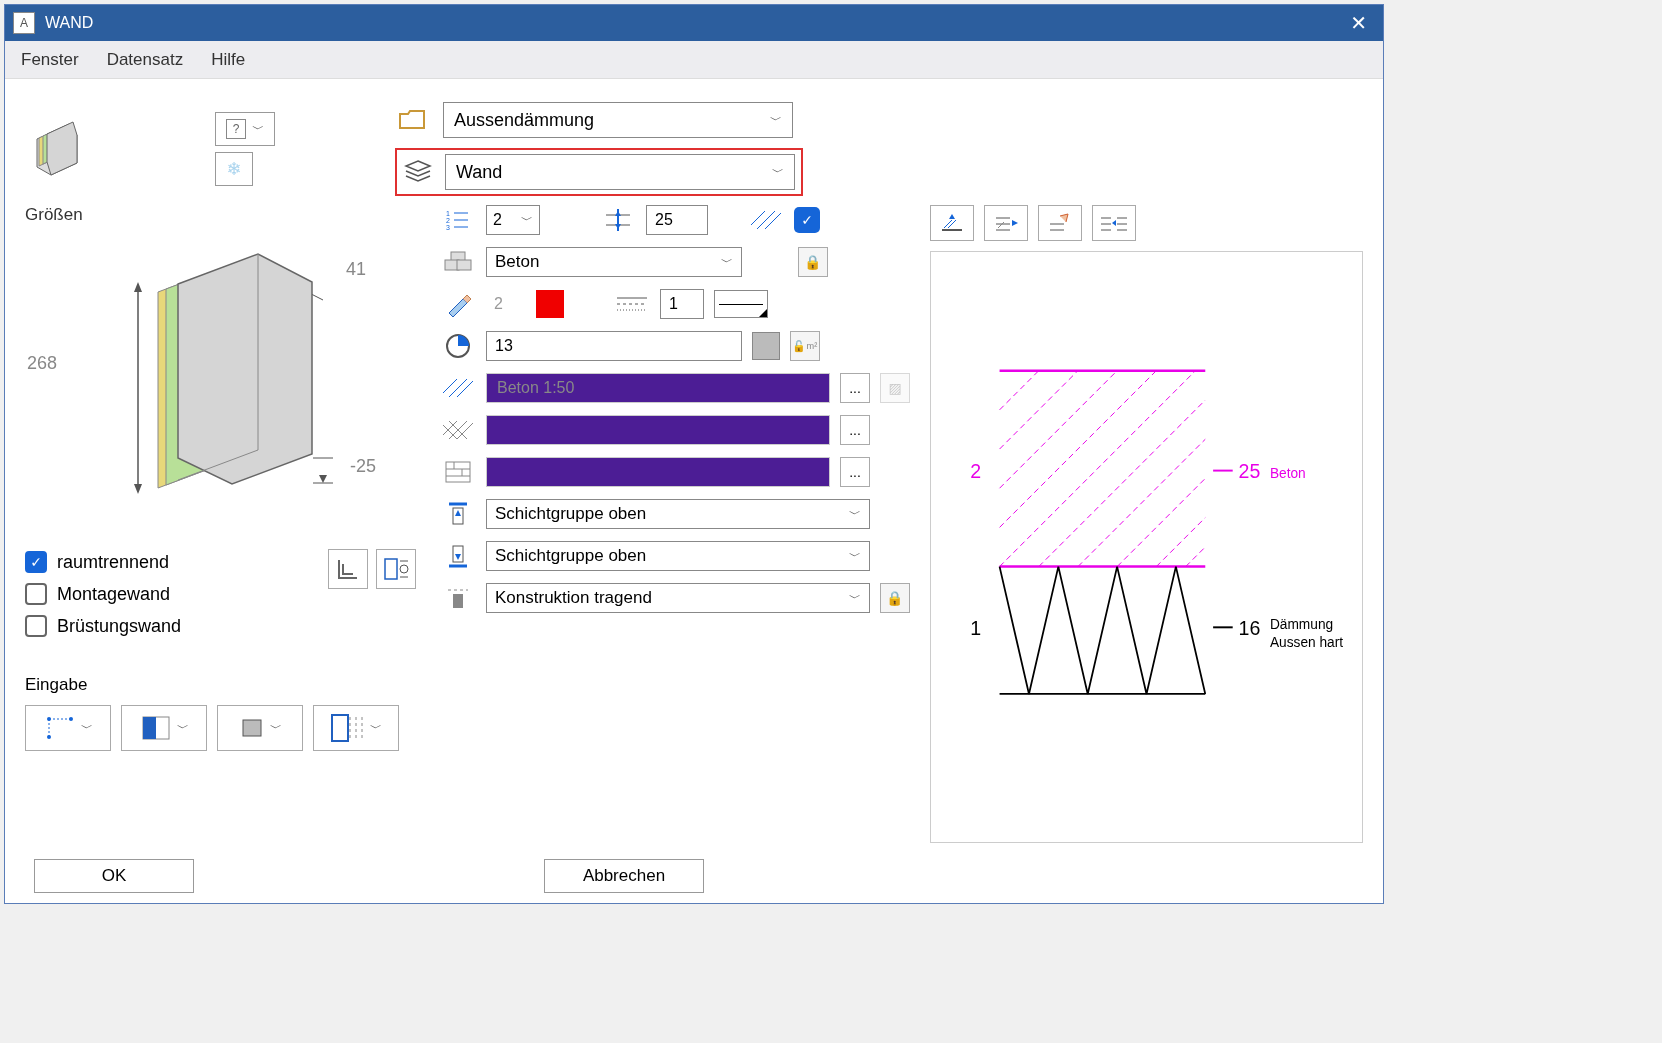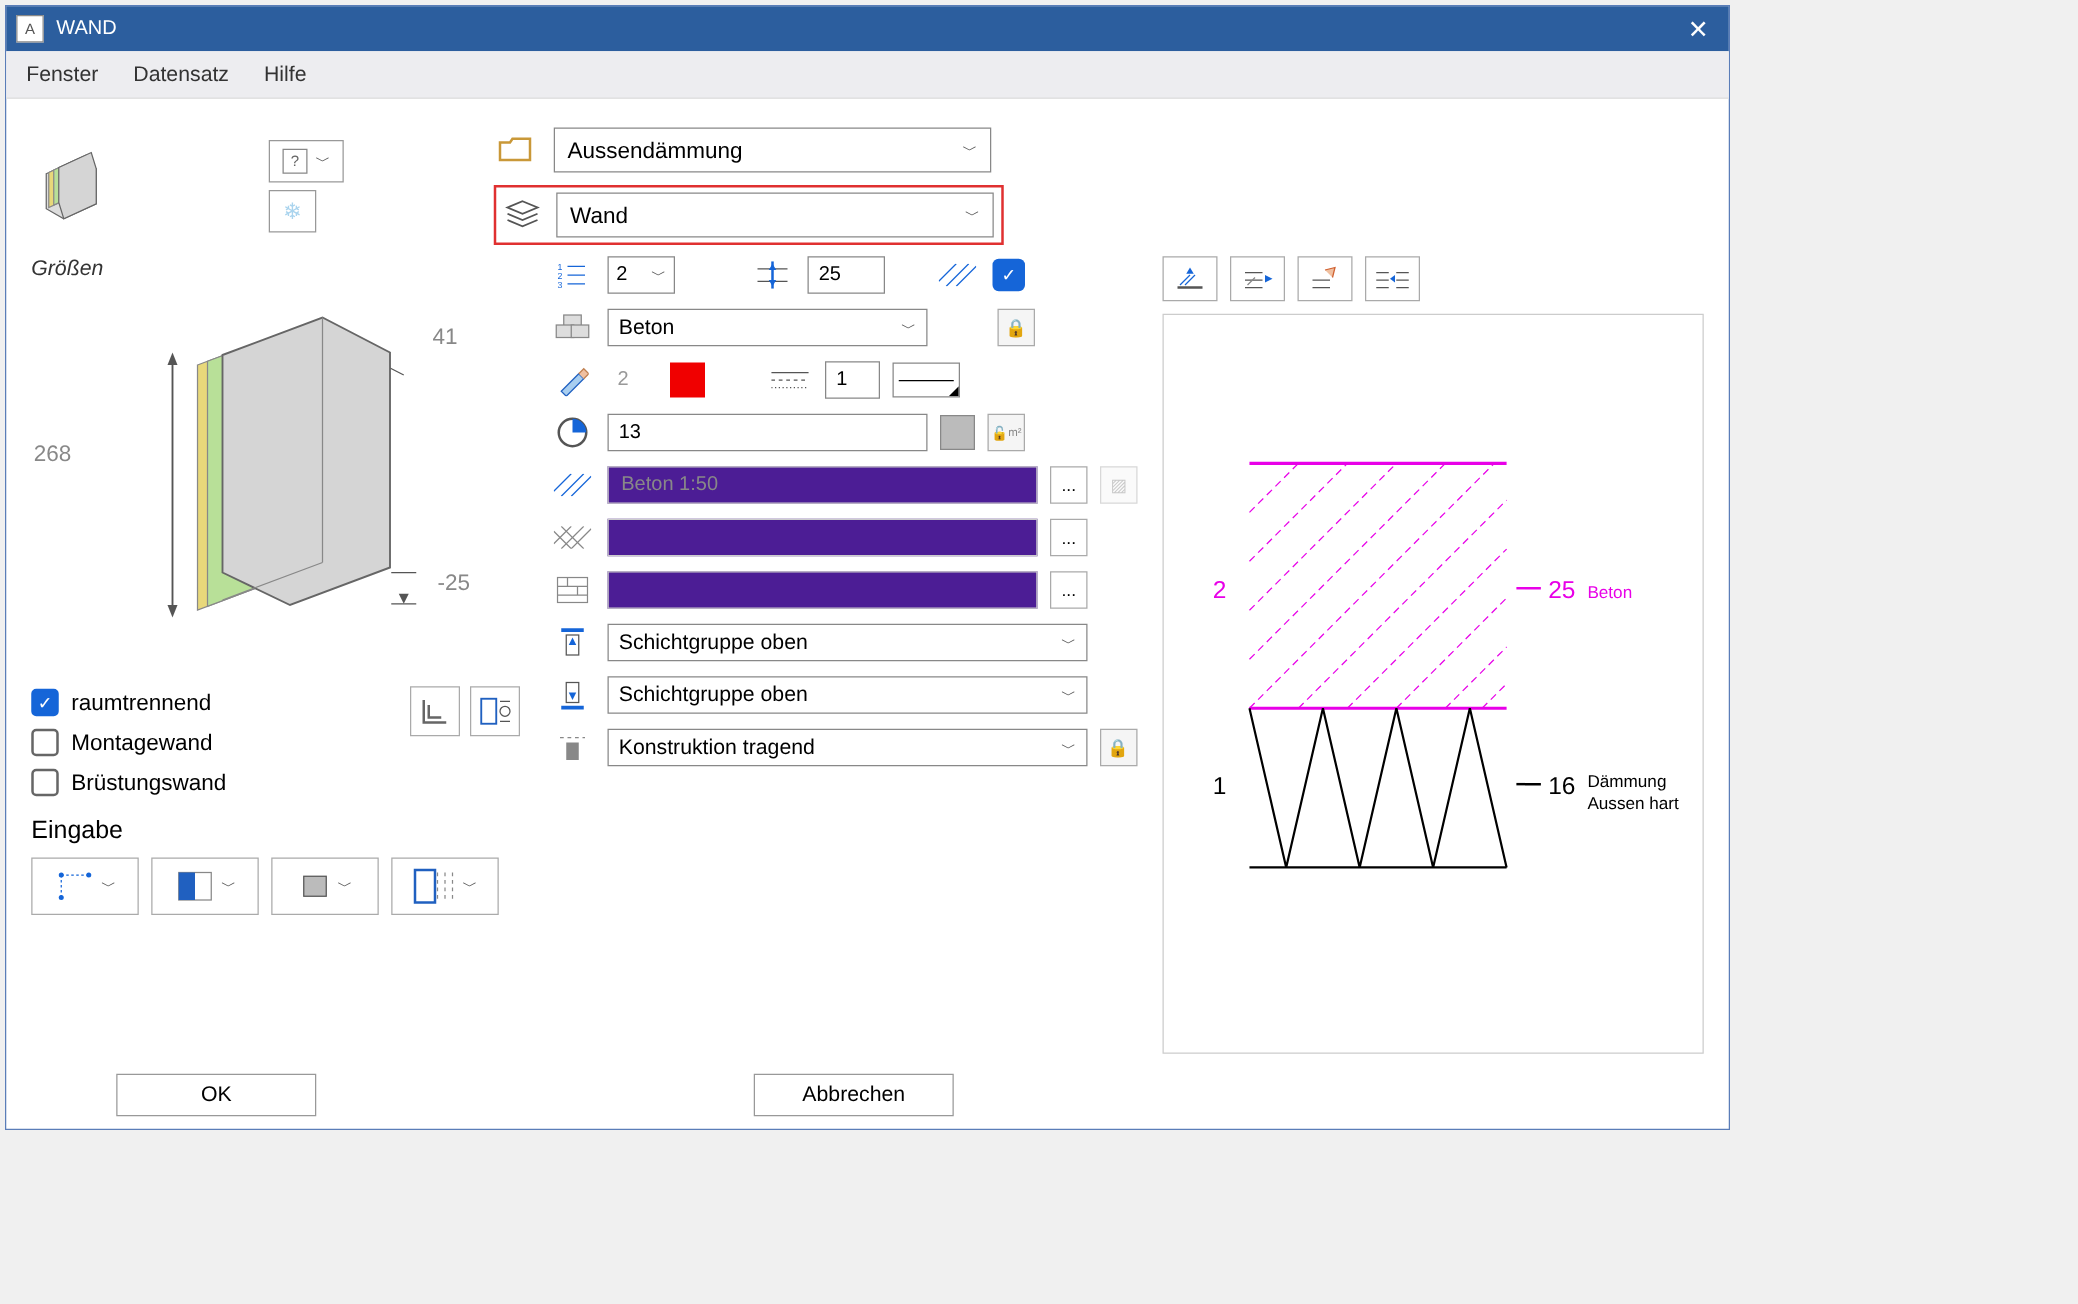--- a/index.html
+++ b/index.html
@@ -16,32 +16,32 @@
 .wall-icon { width: 56px; height: 56px; }
 .tool-btn { width: 38px; height: 34px; border: 1px solid #999; background: #fff; display: flex; align-items: center; justify-content: center; font-size: 14px; color: #666; cursor: pointer; }
 .dropdown-btn { width: 60px; height: 34px; border: 1px solid #999; background: #fff; display: flex; align-items: center; justify-content: center; cursor: pointer; }
 .selector-row { display: flex; align-items: flex-end; gap: 12px; }
 .selector-row .ico { width: 36px; height: 36px; display: flex; align-items: center; justify-content: center; }
 .combo { border: 1px solid #888; height: 36px; padding: 2px 10px; font-size: 18px; display: flex; align-items: center; justify-content: space-between; background: #fff; cursor: pointer; }
 .combo.wide { width: 350px; }
 .highlight-box { border: 2px solid #e03030; padding: 4px 6px; display: flex; align-items: center; gap: 12px; }
 .chev { font-size: 12px; color: #555; }
 .main { position: absolute; top: 200px; left: 20px; right: 20px; bottom: 60px; display: grid; grid-template-columns: 395px 470px 1fr; gap: 20px; }
-.panel-title { font-size: 17px; color: #333; margin-bottom: 8px; font-style: italic; }
+.panel-title { font-size: 17px; color: #333; margin-bottom: 8px; }
 .col1, .col2, .col3 { display: flex; flex-direction: column; }
 
 .size-diagram { height: 300px; position: relative; display: flex; align-items: center; justify-content: center; }
 .size-diagram .dim { position: absolute; font-size: 18px; color: #888; }
 .checks { margin-top: 18px; display: flex; flex-direction: column; gap: 10px; }
 .check-row { display: flex; align-items: center; gap: 10px; font-size: 18px; }
 .cbox { width: 22px; height: 22px; border: 2px solid #666; border-radius: 4px; display: flex; align-items: center; justify-content: center; cursor: pointer; }
 .cbox.checked { background: #1565d8; border-color: #1565d8; color: #fff; font-size: 14px; }
 .side-tools { position: absolute; right: 4px; bottom: 48px; display: flex; gap: 8px; }
 .icon-btn { width: 40px; height: 40px; border: 1px solid #aaa; background: #fff; display: flex; align-items: center; justify-content: center; cursor: pointer; }
-.subhead { font-size: 20px; margin-top: 16px; margin-bottom: 10px; }
+.subhead { font-size: 17px; margin-top: 38px; margin-bottom: 10px; }
 .input-row { display: flex; gap: 10px; }
 .input-btn { width: 86px; height: 46px; border: 1px solid #aaa; background: #fff; display: flex; align-items: center; justify-content: center; cursor: pointer; gap: 4px; }
 
 .param-row { display: flex; align-items: center; gap: 10px; margin-bottom: 12px; }
 .param-row .picon { width: 36px; height: 30px; display: flex; align-items: center; justify-content: center; flex-shrink: 0; }
 .small-combo { border: 1px solid #888; height: 30px; width: 54px; padding: 0 6px; display: flex; align-items: center; justify-content: space-between; background: #fff; font-size: 16px; cursor: pointer; }
 .num-input { border: 1px solid #888; height: 30px; width: 62px; padding: 0 8px; font-size: 16px; display: flex; align-items: center; background: #fff; }
 .wide-combo { border: 1px solid #888; height: 30px; flex: 1; padding: 0 8px; font-size: 17px; display: flex; align-items: center; justify-content: space-between; background: #fff; cursor: pointer; }
 .lock-btn { width: 30px; height: 30px; border: 1px solid #aaa; background: #f5f5f5; display: flex; align-items: center; justify-content: center; font-size: 14px; color: #888; cursor: pointer; }
 .color-swatch { width: 28px; height: 28px; cursor: pointer; }
@@ -51,21 +51,21 @@
 .linetype::after { content: ''; position: absolute; top: 50%; left: 4px; right: 4px; height: 1px; background: #000; }
 .linetype::before { content: ''; position: absolute; right: 0; bottom: 0; border-left: 8px solid transparent; border-bottom: 8px solid #000; }
 .txt-field { border: 1px solid #ccc; height: 30px; flex: 1; padding: 0 10px; font-size: 16px; display: flex; align-items: center; background: #4c1d95; color: #888; }
 .ellipsis-btn { width: 30px; height: 30px; border: 1px solid #aaa; background: #fff; display: flex; align-items: center; justify-content: center; font-size: 14px; cursor: pointer; }
 .checkbox-blue { width: 26px; height: 26px; background: #1565d8; border-radius: 5px; display: flex; align-items: center; justify-content: center; color: #fff; font-size: 14px; cursor: pointer; }
 
 .preview-tools { display: flex; gap: 10px; margin-bottom: 10px; }
 .prev-btn { width: 44px; height: 36px; border: 1px solid #aaa; background: #fff; display: flex; align-items: center; justify-content: center; cursor: pointer; }
 .preview-canvas { border: 1px solid #ccc; flex: 1; background: #fff; position: relative; }
 
-.bottom-btns { position: absolute; bottom: 10px; left: 0; right: 0; display: flex; gap: 350px; padding: 0 88px; }
+.bottom-btns { position: absolute; bottom: 10px; left: 0; right: 0; display: flex; gap: 350px; padding: 0 29px; }
 .btn { width: 160px; height: 34px; border: 1px solid #999; background: #fff; font-size: 17px; display: flex; align-items: center; justify-content: center; cursor: pointer; }
 svg { display: block; }
 </style>
 </head>
 <body>
 
 <div class="window">
   <div class="titlebar">
     <div class="app-icon">A</div>
     <div class="title">WAND</div>

